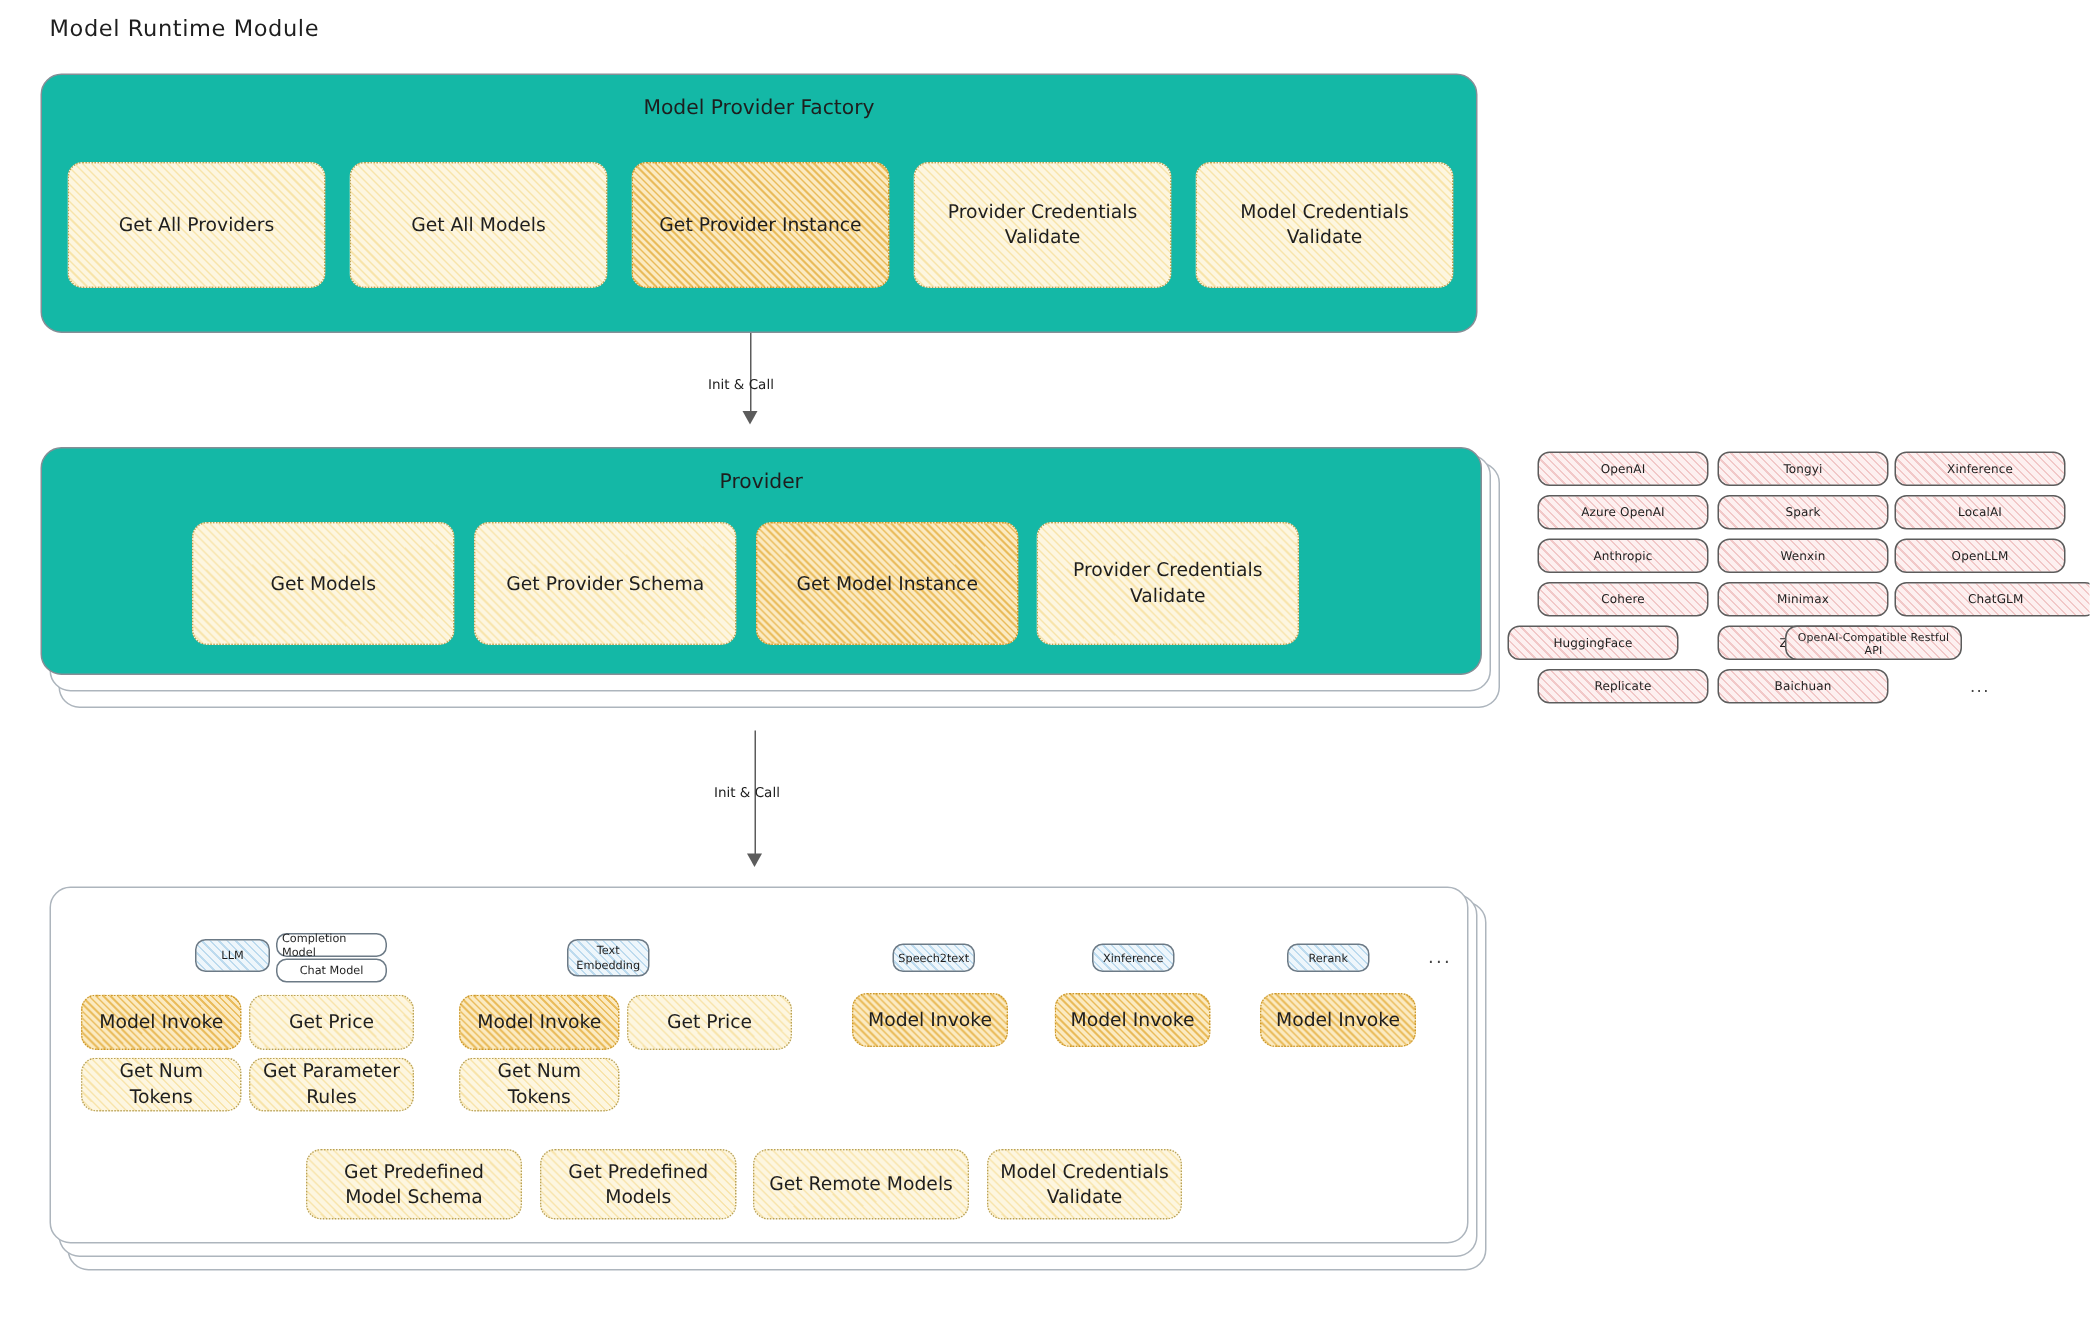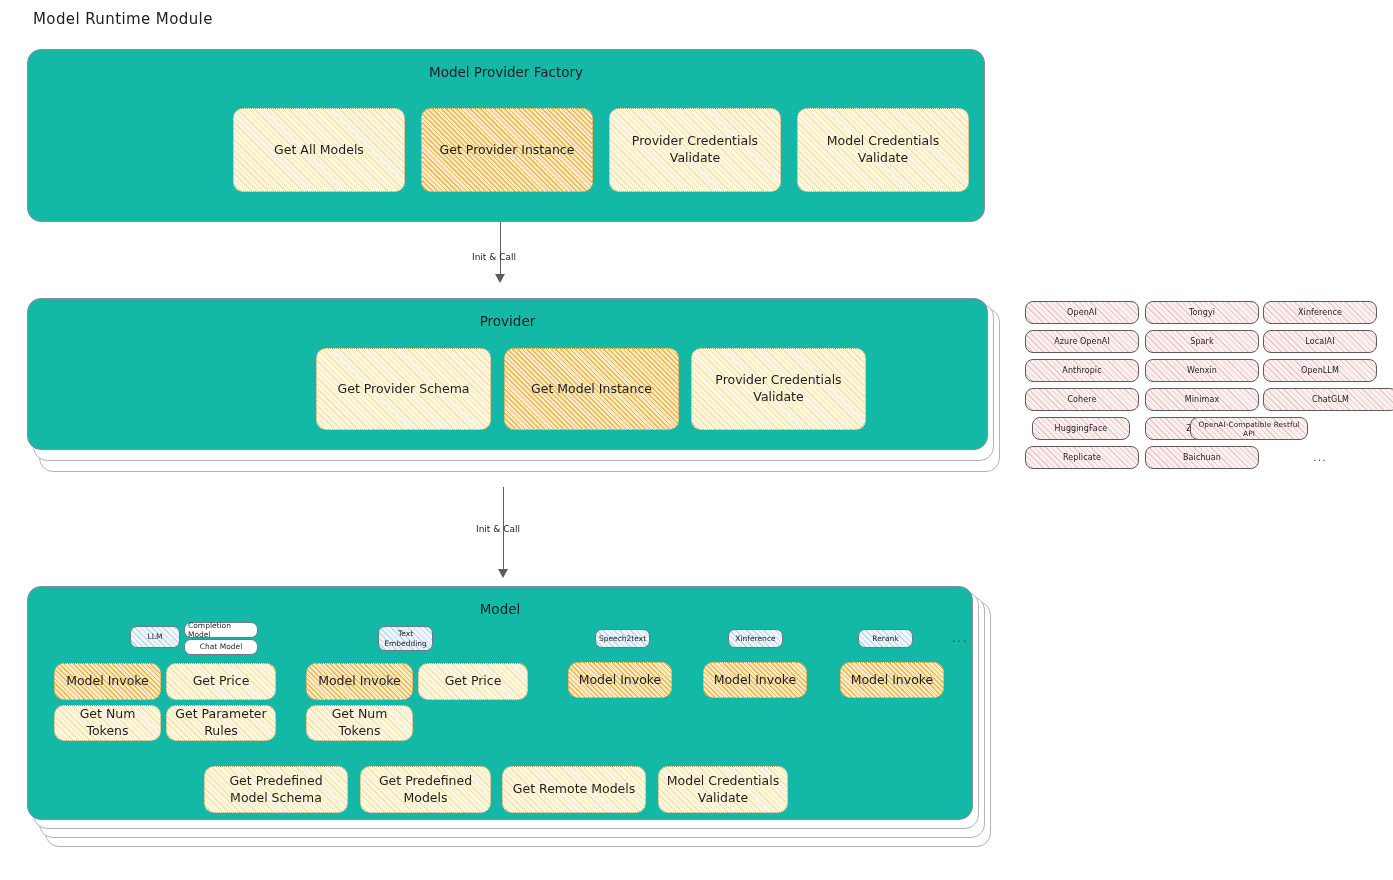--- a/index.html
+++ b/index.html
@@ -129,44 +129,46 @@
 <body>
 
 <div class="canvas">
 
   <div class="abs page-title">Model Runtime Module</div>
 
   <div class="abs container" style="left:27px;top:49px;width:958px;height:173px;">
     <div class="container-title">Model Provider Factory</div>
   </div>
 
+  <div class="abs node" style="left:45px;top:108px;width:172px;height:84px;">Get All Providers</div>
   <div class="abs node" style="left:233px;top:108px;width:172px;height:84px;">Get All Models</div>
   <div class="abs node hl" style="left:421px;top:108px;width:172px;height:84px;">Get Provider Instance</div>
   <div class="abs node" style="left:609px;top:108px;width:172px;height:84px;">Provider Credentials Validate</div>
   <div class="abs node" style="left:797px;top:108px;width:172px;height:84px;">Model Credentials Validate</div>
 
   <div class="arrow-line" style="left:500px;top:222px;height:54px;"></div>
   <div class="arrow-head" style="left:495px;top:274px;"></div>
   <div class="arrow-label" style="left:472px;top:252px;">Init &amp; Call</div>
 
   <div class="abs container-shadow" style="left:39px;top:308px;width:961px;height:164px;"></div>
   <div class="abs container-shadow" style="left:33px;top:303px;width:961px;height:158px;"></div>
   <div class="abs container" style="left:27px;top:298px;width:961px;height:152px;">
     <div class="container-title">Provider</div>
   </div>
 
+  <div class="abs node" style="left:128px;top:348px;width:175px;height:82px;">Get Models</div>
   <div class="abs node" style="left:316px;top:348px;width:175px;height:82px;">Get Provider Schema</div>
   <div class="abs node hl" style="left:504px;top:348px;width:175px;height:82px;">Get Model Instance</div>
   <div class="abs node" style="left:691px;top:348px;width:175px;height:82px;">Provider Credentials Validate</div>
 
   <div class="abs chip-pink" style="left:1025px;top:301px;width:114px;height:23px;">OpenAI</div>
   <div class="abs chip-pink" style="left:1025px;top:330px;width:114px;height:23px;">Azure OpenAI</div>
   <div class="abs chip-pink" style="left:1025px;top:359px;width:114px;height:23px;">Anthropic</div>
   <div class="abs chip-pink" style="left:1025px;top:388px;width:114px;height:23px;">Cohere</div>
-  <div class="abs chip-pink" style="left:1005px;top:417px;width:98px;height:23px;margin-left:27px;">HuggingFace</div>
+  <div class="abs chip-pink" style="left:1005px;top:417px;width:114px;height:23px;">HuggingFace</div>
   <div class="abs chip-pink" style="left:1025px;top:446px;width:114px;height:23px;">Replicate</div>
 
   <div class="abs chip-pink" style="left:1145px;top:301px;width:114px;height:23px;">Tongyi</div>
   <div class="abs chip-pink" style="left:1145px;top:330px;width:114px;height:23px;">Spark</div>
   <div class="abs chip-pink" style="left:1145px;top:359px;width:114px;height:23px;">Wenxin</div>
   <div class="abs chip-pink" style="left:1145px;top:388px;width:114px;height:23px;">Minimax</div>
   <div class="abs chip-pink" style="left:1145px;top:417px;width:114px;height:23px;">ZhipuAI</div>
   <div class="abs chip-pink" style="left:1145px;top:446px;width:114px;height:23px;">Baichuan</div>
 
   <div class="abs chip-pink" style="left:1263px;top:301px;width:114px;height:23px;">Xinference</div>
@@ -176,23 +178,20 @@
   <div class="abs chip-pink" style="left:1190px;top:417px;width:118px;height:23px;font-size:7.3px;">OpenAI-Compatible Restful API</div>
   <div class="abs chip-ellipsis" style="left:1263px;top:446px;width:114px;height:23px;">...</div>
 
   <div class="arrow-line" style="left:503px;top:487px;height:84px;"></div>
   <div class="arrow-head" style="left:498px;top:569px;"></div>
   <div class="arrow-label" style="left:476px;top:524px;">Init &amp; Call</div>
 
   <div class="abs container-shadow" style="left:45px;top:601px;width:946px;height:246px;"></div>
   <div class="abs container-shadow" style="left:39px;top:596px;width:946px;height:242px;"></div>
   <div class="abs container-shadow" style="left:33px;top:591px;width:946px;height:238px;"></div>
-  <div class="abs container" style="left:27px;top:586px;width:946px;height:234px;">
-    <div class="container-title">Model</div>
-  </div>
 
   <div class="abs tag-blue" style="left:130px;top:626px;width:50px;height:22px;">LLM</div>
   <div class="abs tag-white" style="left:184px;top:622px;width:74px;height:16px;">Completion Model</div>
   <div class="abs tag-white" style="left:184px;top:639px;width:74px;height:16px;">Chat Model</div>
 
   <div class="abs node hl" style="left:54px;top:663px;width:107px;height:37px;">Model Invoke</div>
   <div class="abs node" style="left:166px;top:663px;width:110px;height:37px;">Get Price</div>
   <div class="abs node" style="left:54px;top:705px;width:107px;height:36px;">Get Num Tokens</div>
   <div class="abs node" style="left:166px;top:705px;width:110px;height:36px;">Get Parameter Rules</div>
 

